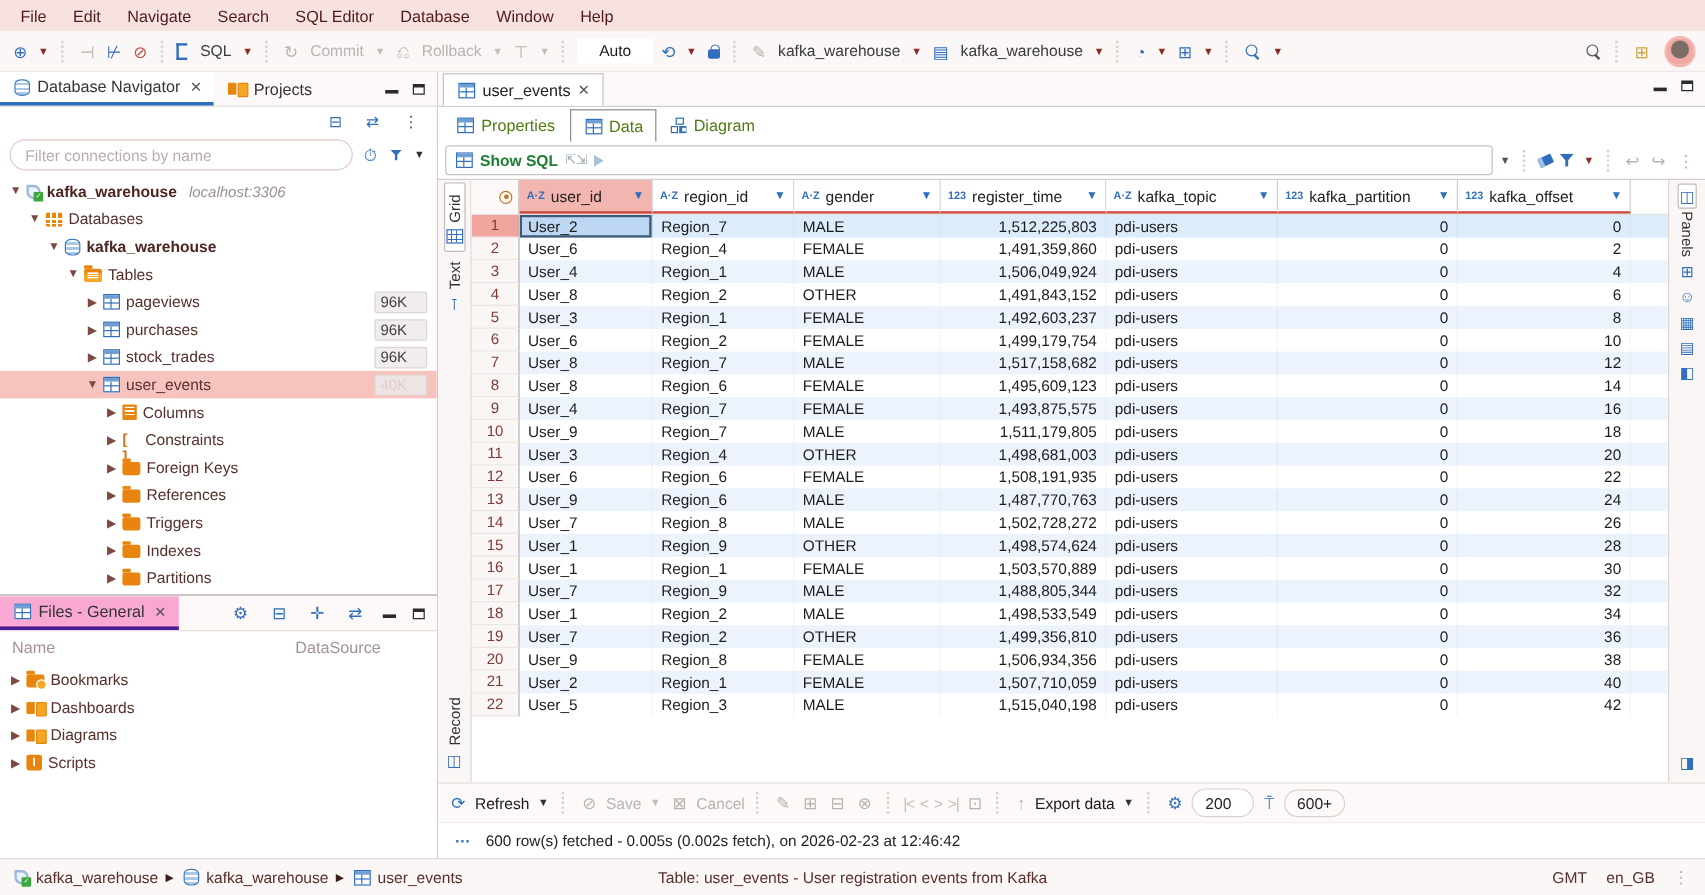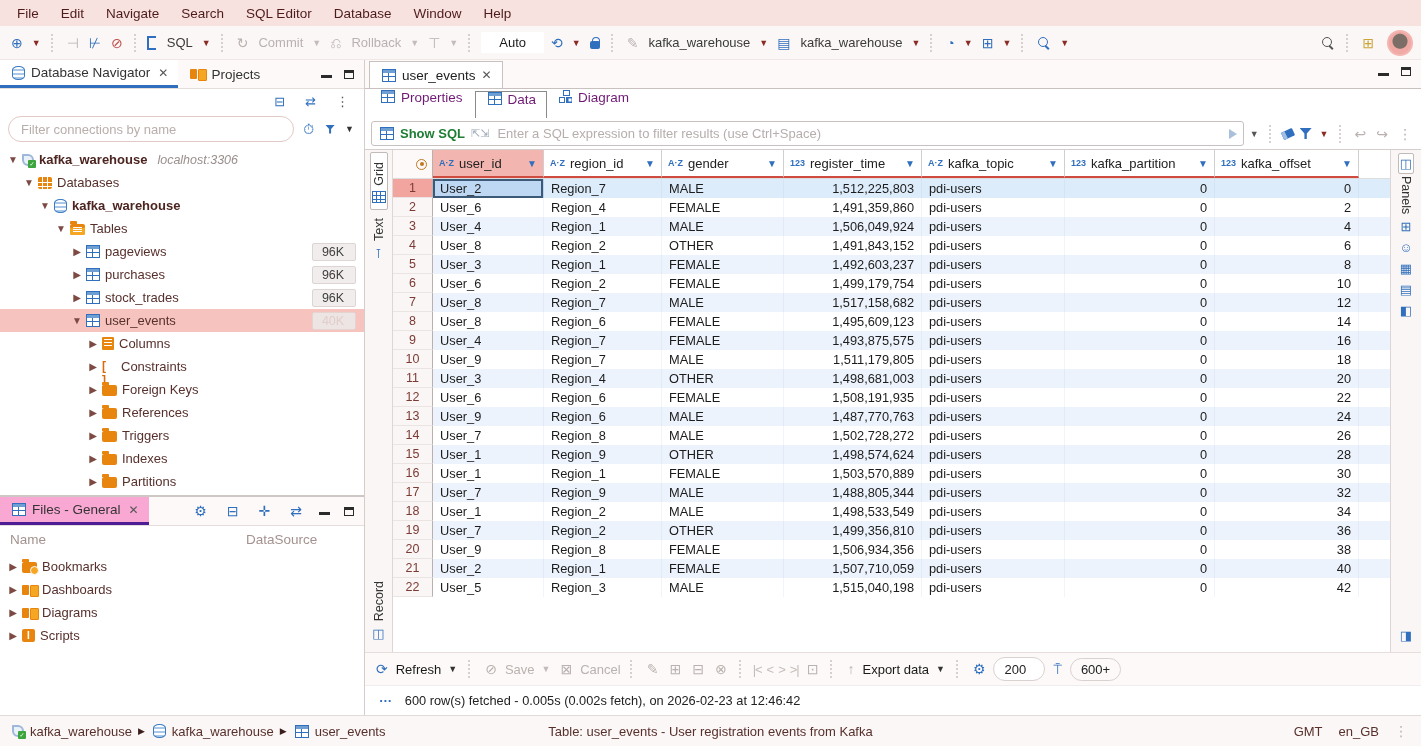--- a/index.html
+++ b/index.html
@@ -64,21 +64,21 @@
   .filter-input { flex:1; height:26px; border:1px solid #e3c9c5; border-radius:13px; padding:0 12px; font-size:13px; color:#333; background:#fff; font-family:"Liberation Sans",sans-serif; }
   .filter-input::placeholder { color:#b9aeac; }
 
   .tree { flex:1; overflow:hidden; padding-top:2px; }
   .tree-row { height:23px; display:flex; align-items:center; position:relative; cursor:pointer; padding-right:8px; }
   .tree-row.selected { background:#f6c3bf; }
   .expander { width:14px; font-size:10px; color:#7c4a42; text-align:center; flex:none; }
   .tlabel { color:#57302c; margin-left:5px; white-space:nowrap; }
   .tlabel.bold { font-weight:bold; color:#4c2420; }
   .tsuffix { color:#9a8f8d; font-style:italic; margin-left:10px; font-size:12.5px; }
-  .tbadge { margin-left:auto; min-width:44px; text-align:center; font-size:12.5px; color:#3f3f3f; background:#f1edec; border:1px solid #dcd5d3; border-radius:2px; padding:1px 6px 1px 4px; }
+  .tbadge { margin-left:auto; min-width:44px; text-align:left; font-size:12.5px; color:#3f3f3f; background:#f1edec; border:1px solid #dcd5d3; border-radius:2px; padding:1px 6px 1px 4px; }
   .tbadge.faded { color:#e3cdca; background:#ece5e4; border-color:#e6d2cf; }
 
   
   .ticon { width:15px; height:14px; flex:none; position:relative; margin-left:2px; }
   .ticon.conn { border:2px solid #9db8d9; border-radius:1px 8px 8px 8px; width:12px; height:12px; background:#eaf1f9; }
   .ticon.conn::after { content:'✓'; position:absolute; right:-4px; bottom:-4px; width:8px; height:8px; background:#3da53d; color:#fff; font-size:6px; line-height:8px; text-align:center; border-radius:1px; }
   .ticon.dbs { background:#e8850f; border-radius:2px; width:14px; height:12px; margin-top:1px;
     background-image:linear-gradient(0deg, transparent 2px, #fff 2px 3px, transparent 3px 6px, #fff 6px 7px, transparent 7px), linear-gradient(90deg, transparent 4px, #fff 4px 5px, transparent 5px 9px, #fff 9px 10px, transparent 10px); background-color:#e8850f; }
   .ticon.db { width:13px; height:14px; border:1.5px solid #3a7bc4; border-radius:6px/4px; background:repeating-linear-gradient(#fff 0 2px, #a9c8e8 2px 4px); }
   .ticon.foldert { background:#e8850f; border-radius:2px; width:15px; height:11px; margin-top:2px; box-shadow:inset 0 -7px 0 #f5a623; }
@@ -106,21 +106,21 @@
   .files-header .ds { margin-left:auto; width:108px; }
 
   
   .main-col { flex:1; display:flex; flex-direction:column; min-width:0; background:#fcf9f8; }
   .editor-tabs { height:28px; display:flex; align-items:flex-end; padding-left:4px; flex:none; background:#fcf9f8; position:relative; }
   .etab { height:27px; display:flex; align-items:center; gap:6px; background:#fff; border:1px solid #c9c1bf; border-bottom:none; padding:0 10px; font-size:13.5px; color:#222; }
   .etab .x { color:#555; font-size:12px; }
   .editor-winbtns { position:absolute; right:10px; top:7px; display:flex; gap:12px; align-items:center; }
 
   .subtabs { height:30px; display:flex; align-items:flex-end; background:#fff; padding-left:4px; gap:2px; flex:none; border-top:1px solid #c9c1bf; }
-  .stab { height:28px; display:flex; align-items:flex-start; gap:6px; padding:0 10px; font-size:13.5px; color:#701a75; }
+  .stab { height:28px; display:flex; align-items:center; gap:6px; padding:0 10px; font-size:13.5px; color:#4d7c0f; }
   .stab.active { border:1px solid #8a8a8a; border-bottom:1px solid #fff; background:#fff; margin-bottom:-1px; }
   .diagico { width:13px; height:13px; position:relative; }
   .diagico::before { content:''; position:absolute; left:4px; top:0; width:5px; height:4px; border:1.5px solid #2f6fbd; }
   .diagico::after { content:''; position:absolute; left:0; bottom:0; width:4px; height:4px; border:1.5px solid #2f6fbd; box-shadow:8px 0 0 -1.5px #fff, 7px 0 0 #2f6fbd; }
 
   .filterbar { height:31px; display:flex; align-items:center; background:#fff; padding:2px 6px; gap:4px; flex:none; }
   .filterbox { flex:1; height:25px; border:1px solid #c9c1bf; border-radius:3px; display:flex; align-items:center; background:#fff; padding:0 6px; gap:6px; }
   .showsql { color:#1e7d32; font-weight:bold; font-size:13px; white-space:nowrap; }
   .expandico { color:#9aa7b5; font-size:11px; }
   .sql-filter-input { flex:1; border:none; outline:none; font-size:13px; color:#333; font-family:"Liberation Sans",sans-serif; }
@@ -433,21 +433,20 @@
           <span class="diagico"></span>
           <span>Diagram</span>
         </div>
       </div>
 
       <div class="filterbar">
         <div class="filterbox">
           <span class="ticon tbl"></span>
           <span class="showsql">Show SQL</span>
           <span class="expandico">⇱⇲</span>
-          <input class="sql-filter-input" placeholder="Enter a SQL expression to filter results (use Ctrl+Space)" style="">
           <span class="play"></span>
         </div>
         <span class="tb-caret" style="color:#555">▼</span>
         <span class="tb-sep"></span>
         <span class="eraser"></span>
         <span class="funnel"></span>
         <span class="tb-caret" style="color:#8a2b25">▼</span>
         <span class="tb-sep"></span>
         <span class="tb-ico gray">↩</span>
         <span class="tb-ico gray">↪</span>

